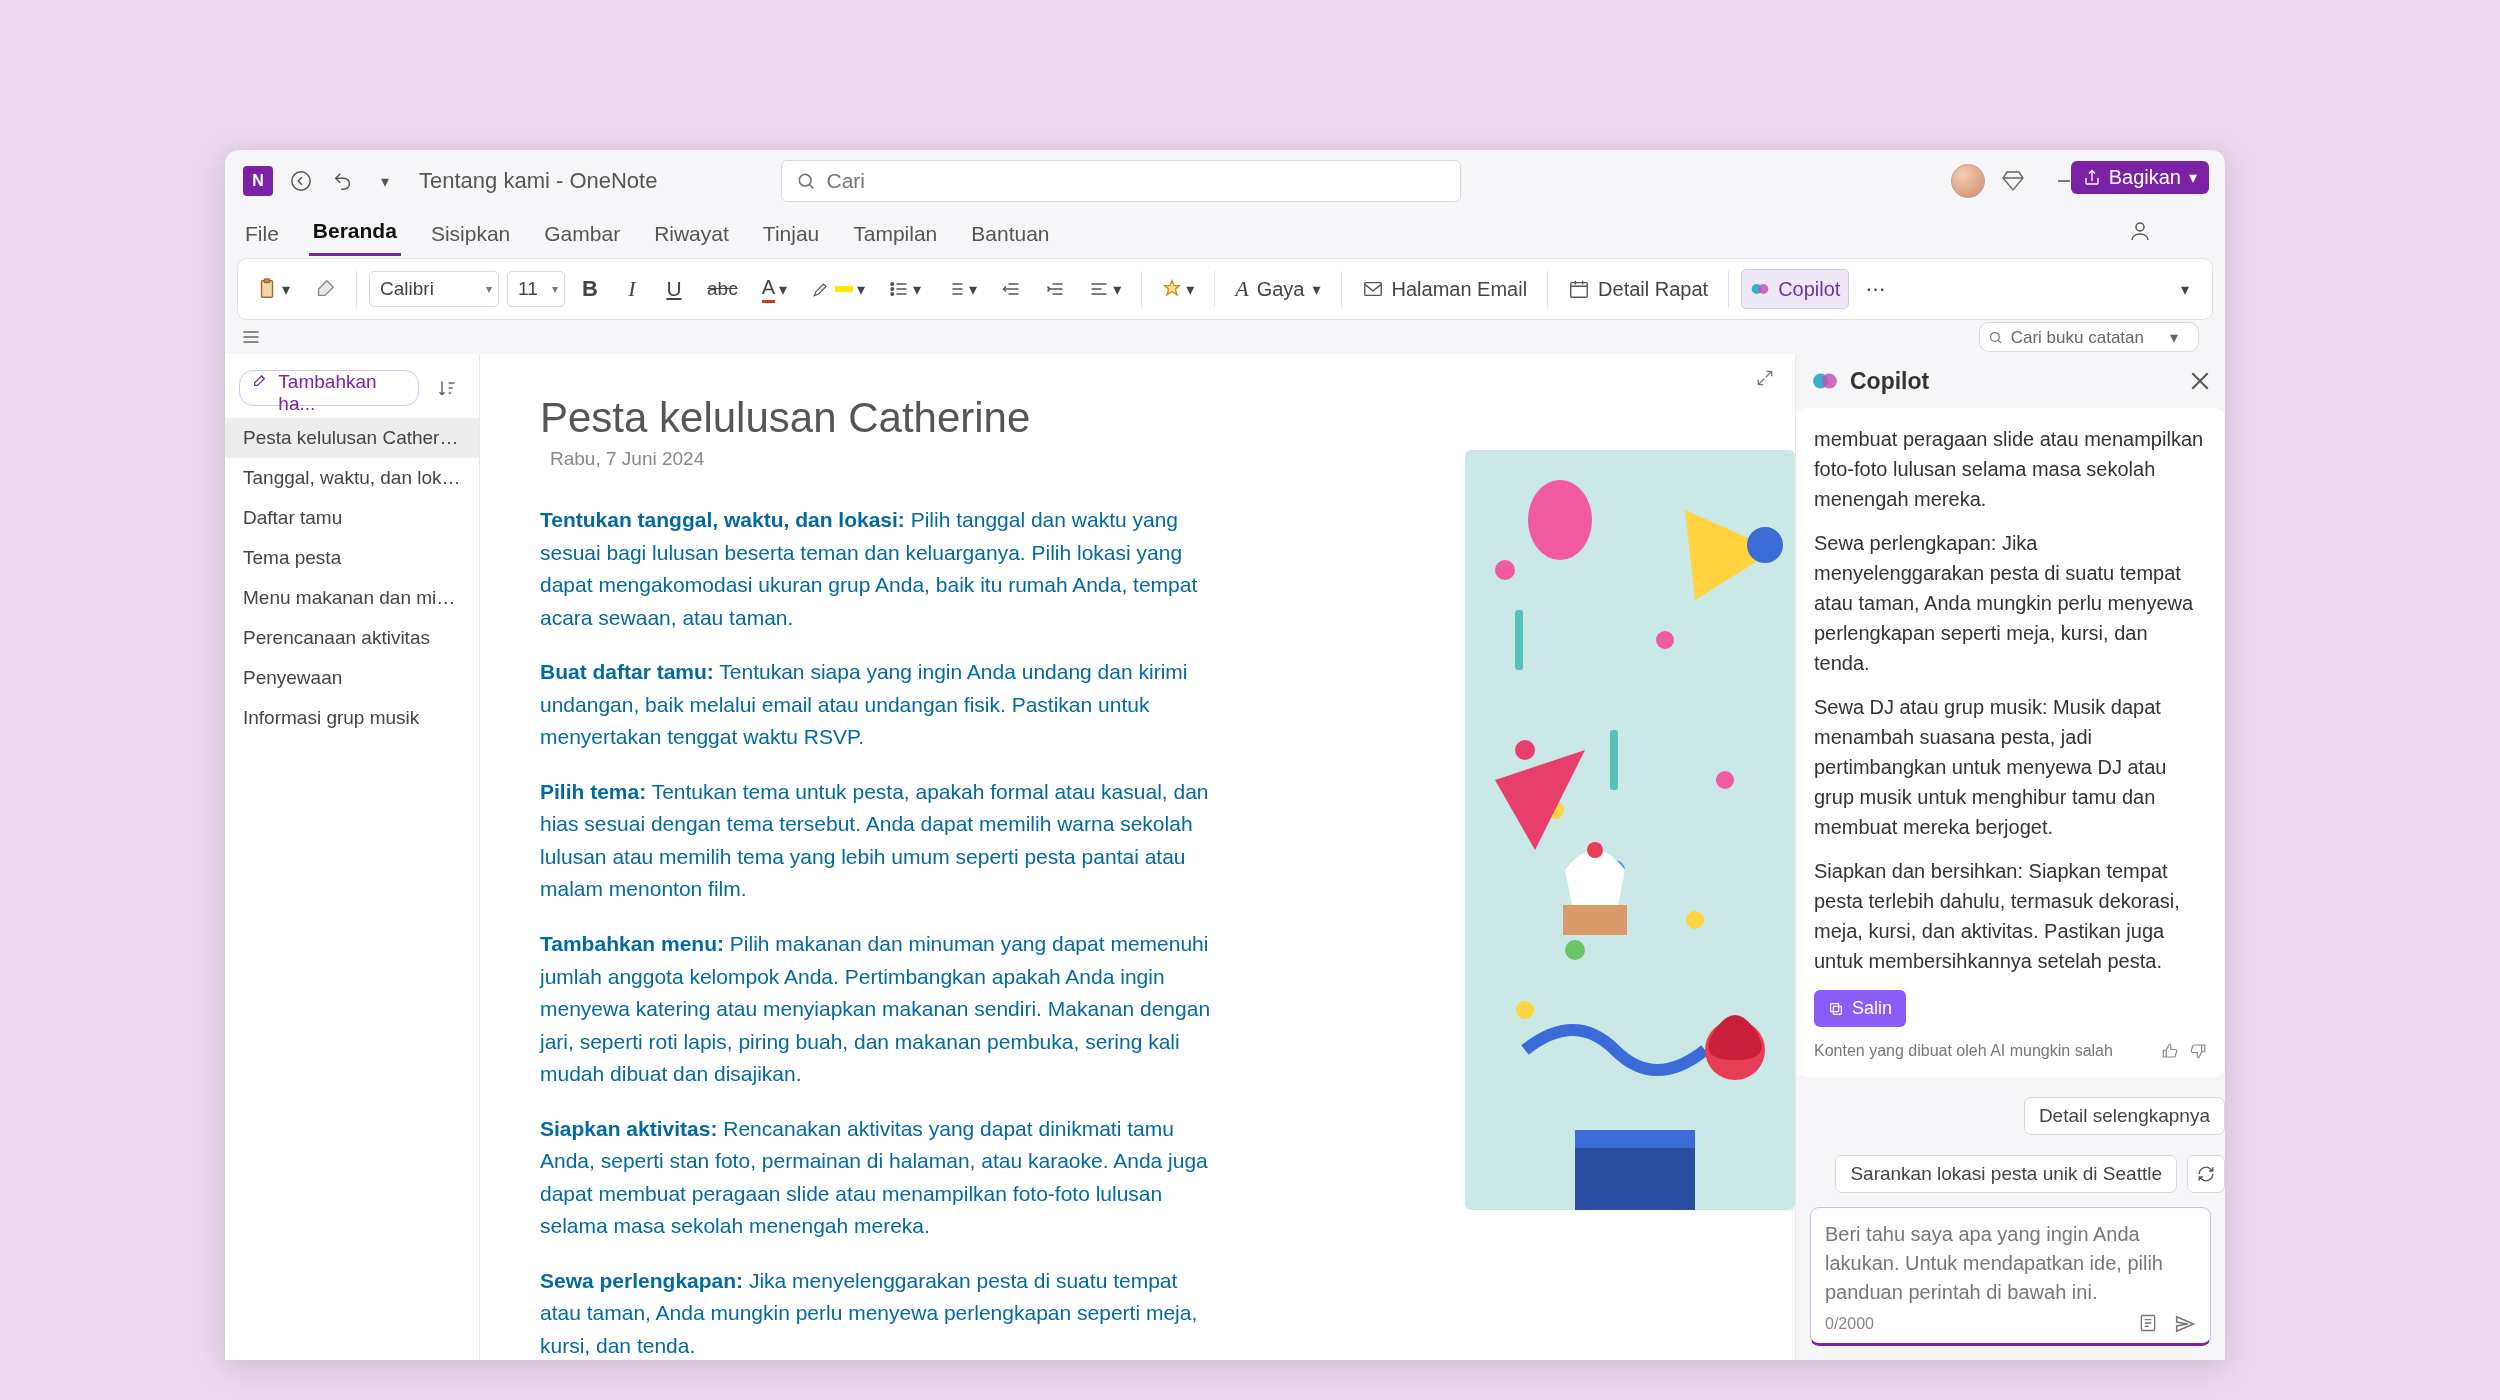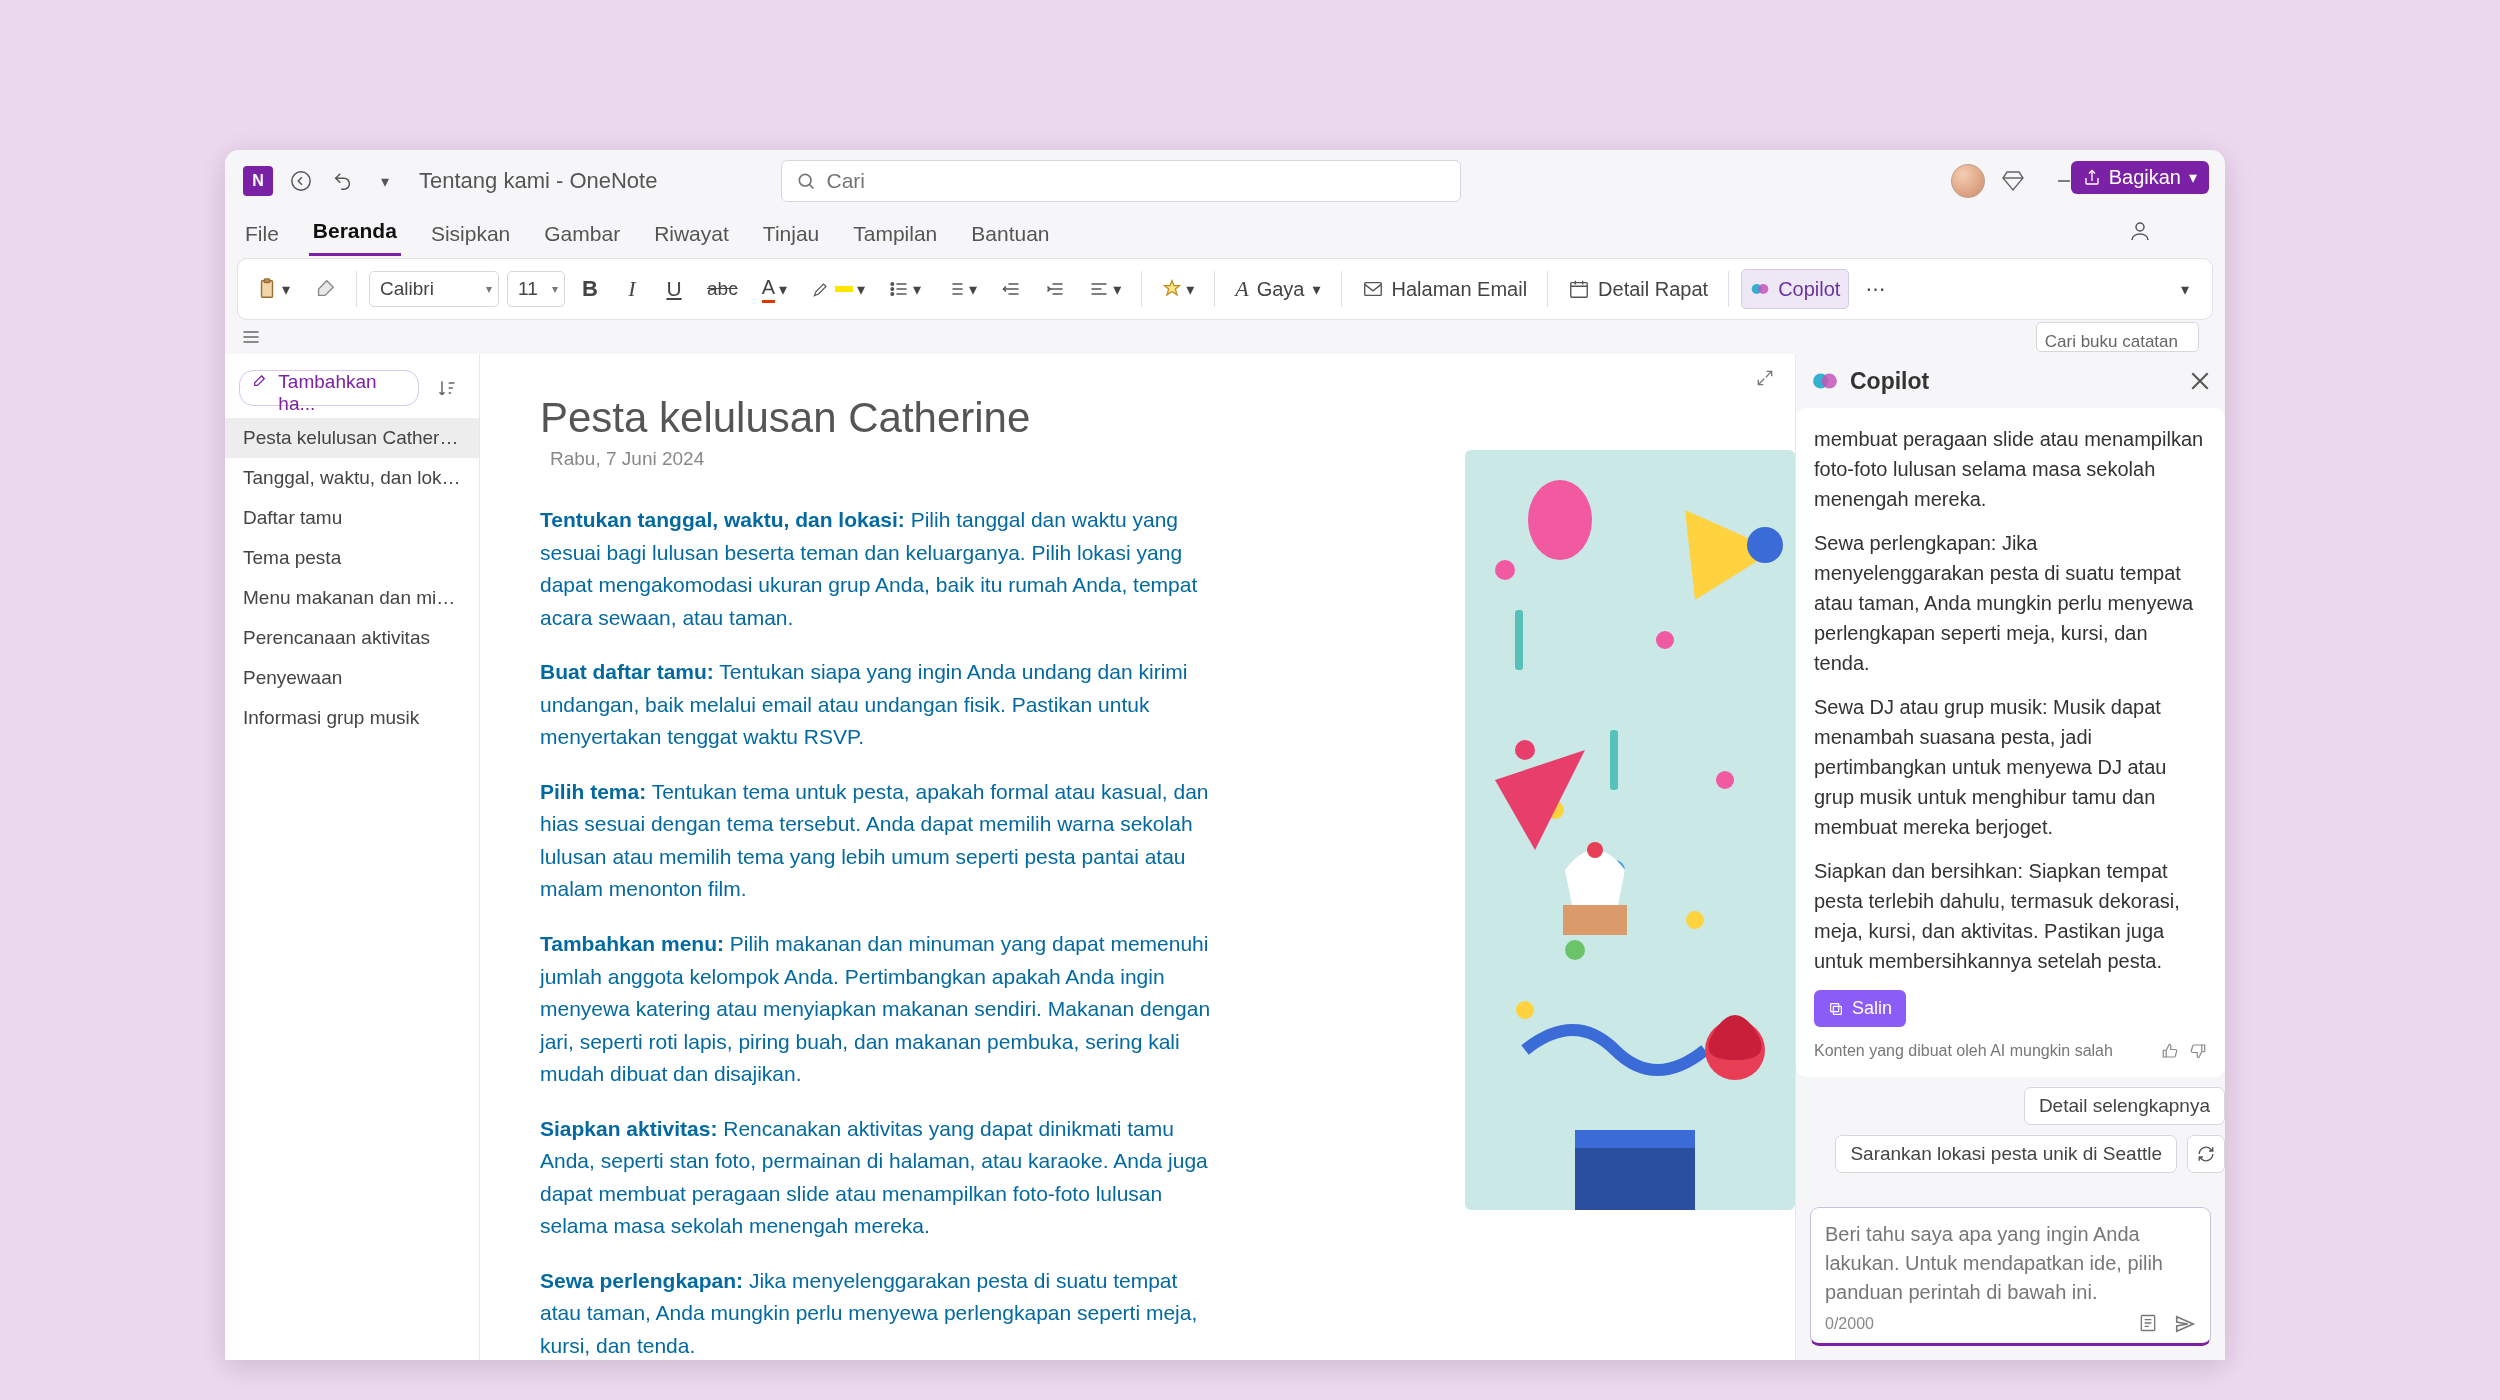--- a/index.html
+++ b/index.html
@@ -31,21 +31,21 @@
   .rbtn{height:40px;min-width:34px;padding:0 8px;display:flex;align-items:center;justify-content:center;color:#444;border-radius:5px;gap:4px;font-size:20px;}
   .rsep{width:1px;height:36px;background:#e0e0e4;margin:0 4px;}
   .fontbox{height:36px;border:1px solid #d6d6dc;border-radius:5px;display:flex;align-items:center;padding:0 26px 0 10px;font-size:19px;color:#444;position:relative;}
   .fontbox .caret{position:absolute;right:6px;font-size:12px;color:#777;}
   .copilotpill{background:#eee7f6;border:1px solid #d6c9ea;color:#6b34a0;}
   .ribbtn-text{display:flex;align-items:center;gap:8px;}
   svg{display:block;}
 
   
   .hamrow{height:34px;display:flex;align-items:center;padding:0 16px;justify-content:space-between;}
-  .searchnotes{height:30px;border:1px solid #d6d6dc;border-radius:5px;background:#fff;display:flex;align-items:center;padding:1px 20px 0 8px;gap:8px;color:#666;font-size:17px;margin-right:10px;flex-direction:column;}
+  .searchnotes{height:30px;border:1px solid #d6d6dc;border-radius:10px;background:#fff;display:flex;align-items:center;padding:1px 20px 0 8px;gap:8px;color:#666;font-size:17px;margin-right:10px;}
 
   
   .main{flex:1;display:flex;min-height:0;}
   .leftpane{width:255px;background:#fff;border-right:1px solid #e8e8ec;padding:14px 0 0 0;display:flex;flex-direction:column;}
   .addpage{margin:0 14px 10px;display:flex;gap:10px;align-items:center;}
   .addpagebtn{flex:1;border:1px solid #d6c9ea;border-radius:14px;height:36px;display:flex;align-items:flex-start;gap:10px;padding:0 12px;color:#7b21a6;font-size:19px;}
   .sortbtn{width:36px;height:40px;display:flex;align-items:center;justify-content:center;color:#666;}
   .navitem{padding:9px 18px;font-size:19px;color:#444;cursor:pointer;white-space:nowrap;overflow:hidden;text-overflow:ellipsis;}
   .navitem.sel{background:#ecececf0;}
 
@@ -61,21 +61,21 @@
   .copilotcol{width:430px;background:#f6f6f8;border-left:1px solid #e8e8ec;display:flex;flex-direction:column;}
   .cop-head{height:54px;display:flex;align-items:center;padding:0 16px;gap:12px;}
   .cop-head .title{font-size:23px;font-weight:600;color:#333;}
   .cop-head .close{margin-left:auto;color:#555;}
   .cop-body{flex:1;overflow:hidden;padding:0 0;}
   .cop-bubble{background:#fff;border-radius:10px;padding:16px 18px 14px;font-size:20px;line-height:1.5;color:#333;}
   .cop-bubble p{margin-bottom:14px;}
   .salinbtn{background:#8b5cf6;color:#fff;border-radius:6px;padding:5px 14px;display:inline-flex;align-items:center;gap:8px;font-size:18px;}
   .aidis{display:flex;align-items:center;gap:10px;margin-top:12px;color:#777;font-size:16px;}
   .aidis .thumbs{margin-left:auto;display:flex;gap:10px;}
-  .chipsrow{display:flex;justify-content:flex-end;gap:10px;margin:10px 0;}
+  .chipsrow{display:flex;justify-content:flex-end;gap:10px;margin:20px 0;}
   .chip{background:#fff;border:1px solid #d6d6dc;border-radius:7px;padding:7px 14px;font-size:19px;color:#444;}
   .chip.withicon{display:flex;align-items:center;gap:10px;}
   .cop-input{margin:4px 14px 14px;background:#fff;border:1px solid #c9c0db;border-radius:9px;padding:12px 14px 8px;border-bottom:3px solid #7b21a6;}
   .cop-input .ph{color:#777;font-size:20px;line-height:1.45;min-height:86px;}
   .cop-input .bar{display:flex;align-items:center;justify-content:space-between;margin-top:6px;}
   .cop-input .cnt{color:#888;font-size:16px;}
   .cop-input .acts{display:flex;gap:16px;color:#666;}
 
   
   .ic{font-family:"Segoe UI Symbol","Segoe UI";}

